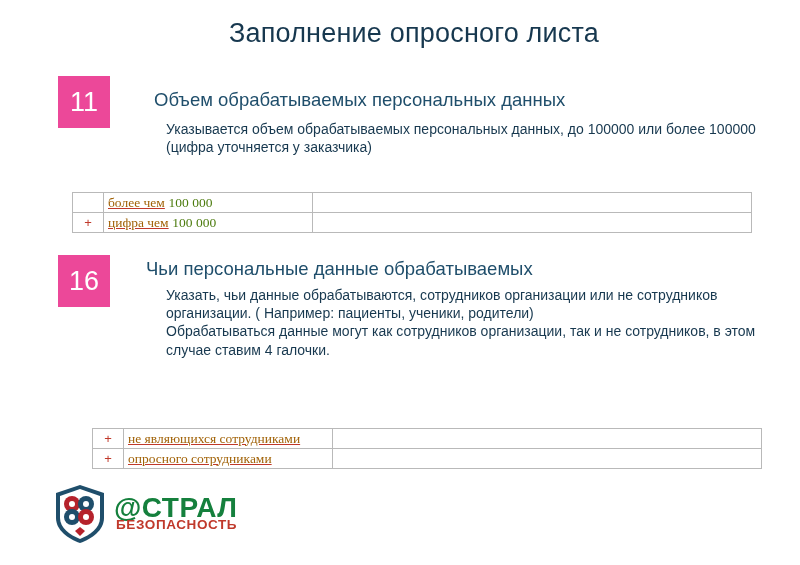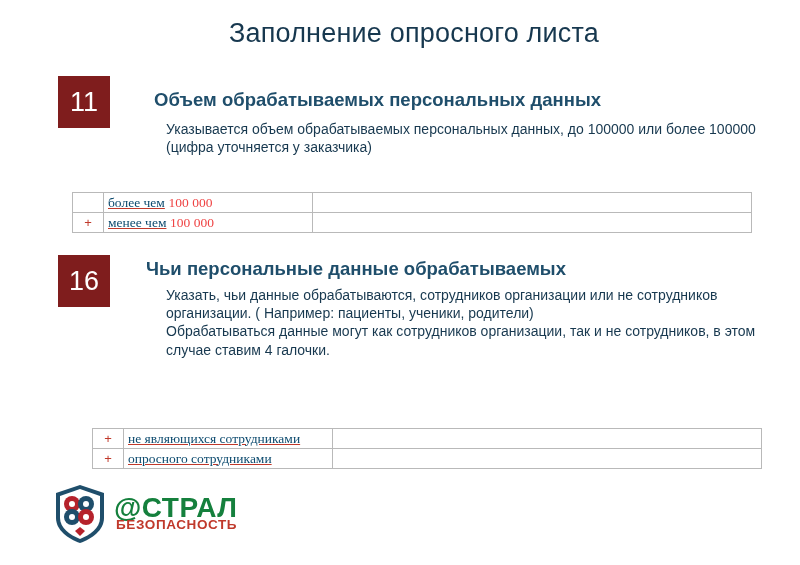--- a/index.html
+++ b/index.html
@@ -31,34 +31,34 @@
     color: #17384f;
     font-weight: normal;
     letter-spacing: 0.2px;
   }
 
   
   .num-box {
     position: absolute;
     width: 52px;
     height: 52px;
-    background: #7f1d1d;
+    background: #ec4899;
     color: #ffffff;
     font-size: 27px;
     display: flex;
     align-items: center;
     justify-content: center;
     font-weight: normal;
   }
 
   .block-heading {
     position: absolute;
     font-size: 18.5px;
     color: #1f4e6b;
-    font-weight: bold;
+    font-weight: normal;
     white-space: nowrap;
   }
   .block-body {
     position: absolute;
     font-size: 14px;
     color: #17384f;
     line-height: 1.30;
   }
 
   
@@ -86,26 +86,26 @@
   .opt-table td.rest {
     border-left: 1px solid #b9b9b9;
   }
   .lbl-underline {
     text-decoration: underline;
     text-decoration-color: #c0392b;
   }
   .lbl-word {
     font-family: "Liberation Serif", serif;
     font-size: 13.5px;
-    color: #0c4a6e;
+    color: #a16207;
   }
   .lbl-num {
     font-family: "Liberation Serif", serif;
     font-size: 13.5px;
-    color: #ef4444;
+    color: #4d7c0f;
   }
 
   
   .logo-wrap {
     position: absolute;
     left: 40px;
     top: 484px;
     width: 250px;
     height: 60px;
   }
@@ -153,21 +153,21 @@
       <td class="mark"></td>
       <td class="label">
         <span class="lbl-word lbl-underline">более  чем</span>
         <span class="lbl-num">100 000</span>
       </td>
       <td class="rest"></td>
     </tr>
     <tr>
       <td class="mark">+</td>
       <td class="label">
-        <span class="lbl-word lbl-underline">менее чем</span>
+        <span class="lbl-word lbl-underline">цифра чем</span>
         <span class="lbl-num">100 000</span>
       </td>
       <td class="rest"></td>
     </tr>
   </tbody>
     </table>
 
   <div class="num-box" style="left:44px; top:255px;">16</div>
   <div class="block-heading" style="left:132px; top:258px;">Чьи персональные данные обрабатываемых</div>
   <div class="block-body" style="left:152px; top:286px; width:600px; white-space:pre-line;">Указать, чьи данные обрабатываются, сотрудников организации или не сотрудников организации. ( Например:  пациенты, ученики, родители)

